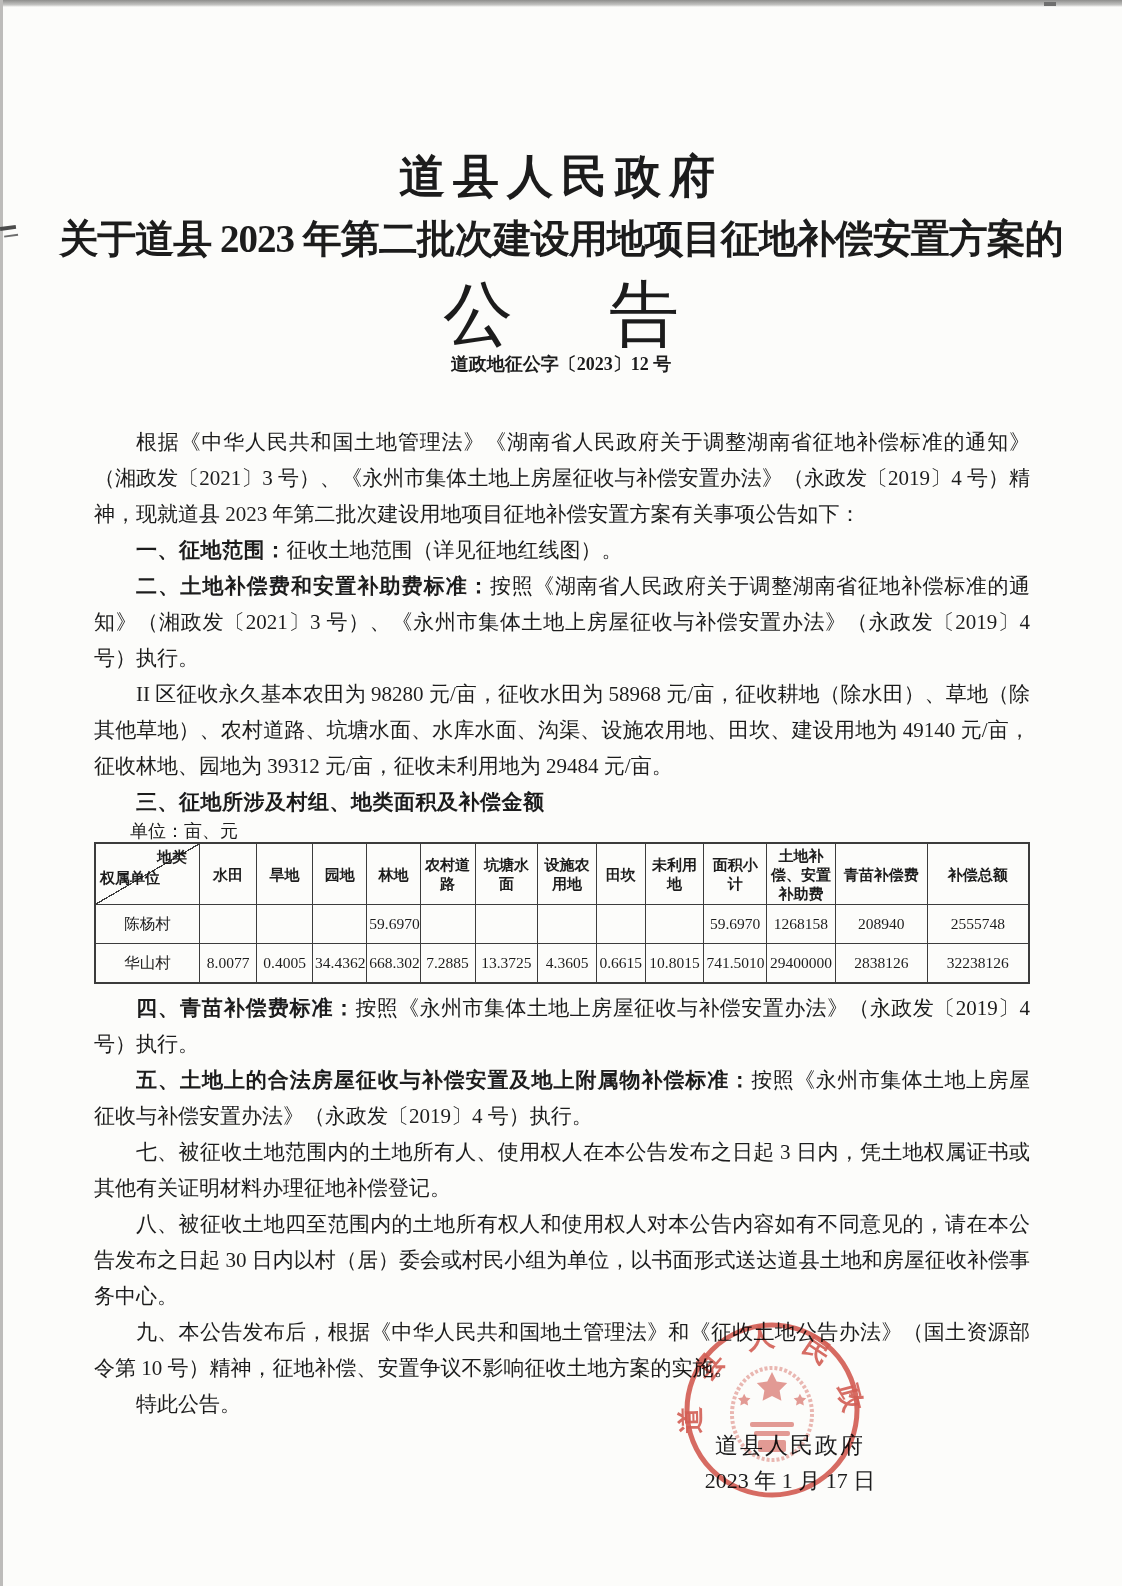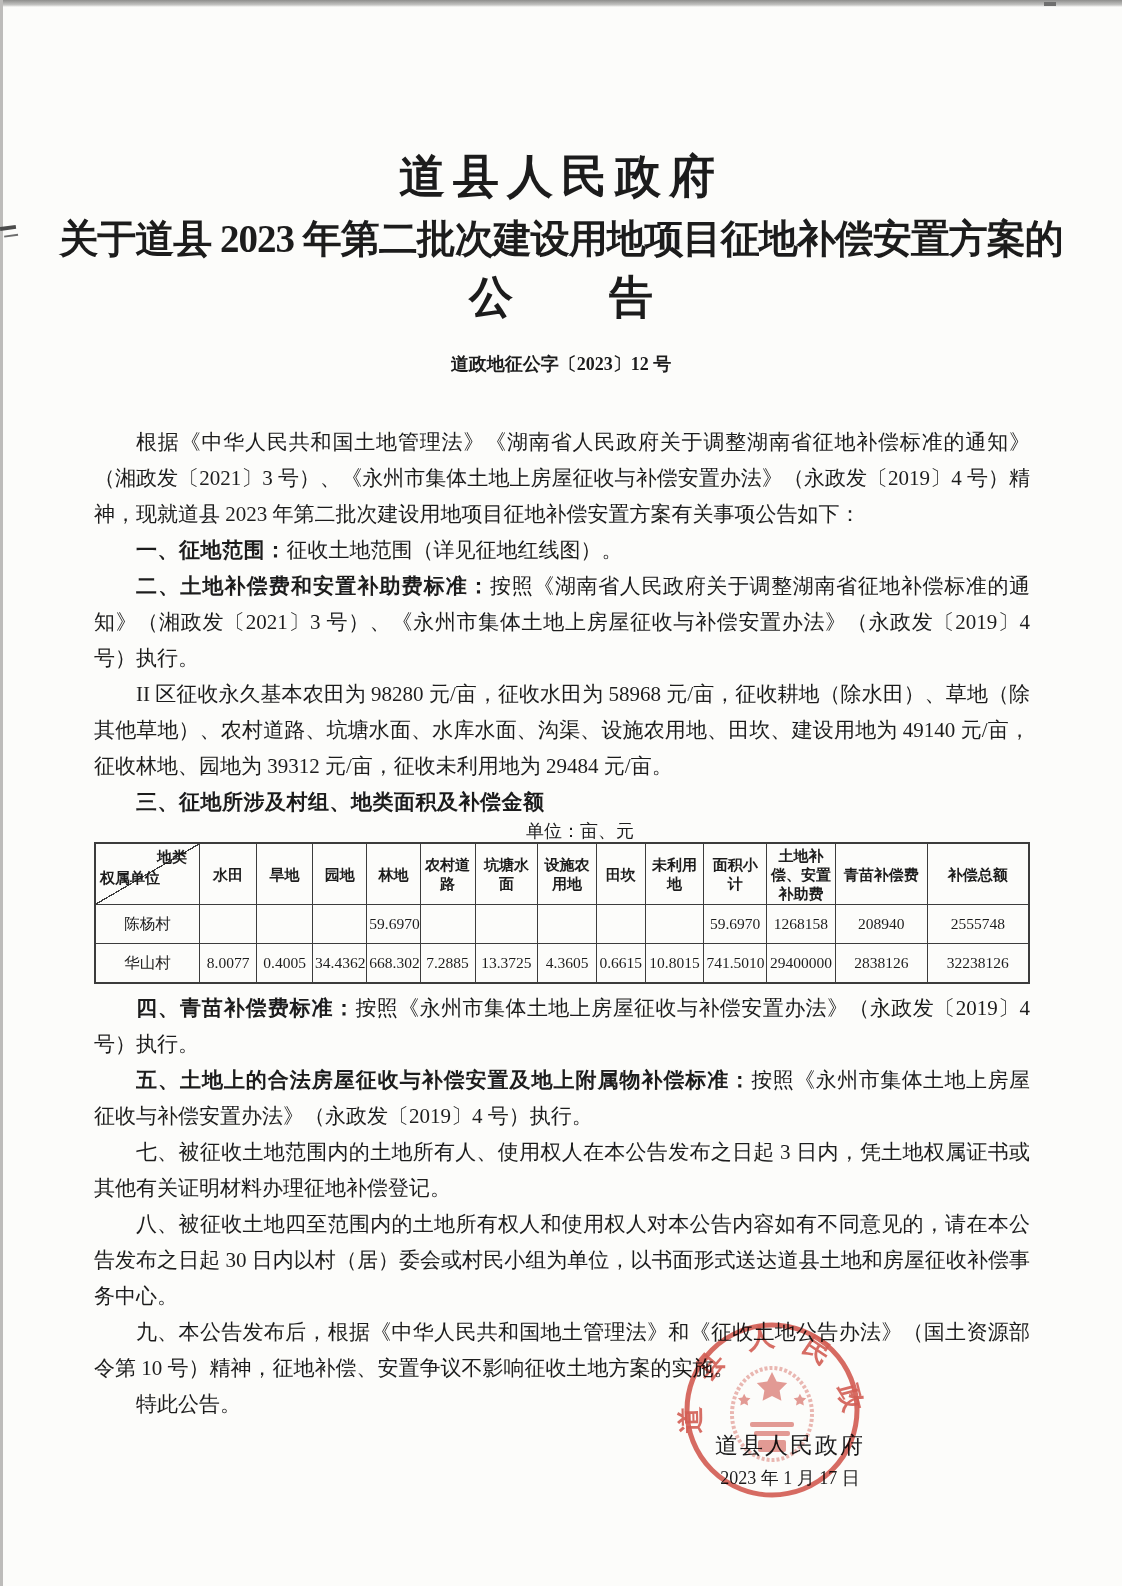--- a/index.html
+++ b/index.html
@@ -19,51 +19,51 @@
   .scan-left-smudge{position:absolute;left:0;top:226px;width:16px;height:4px;background:#4c4c4c;
     box-shadow:2px 8px 0 -1px #6d6d6d;transform:rotate(-8deg);}
   .scan-corner-dash{position:absolute;left:1044px;top:2px;width:12px;height:4px;background:#6f6f6e;}
 
   
   .title1{position:absolute;top:146px;left:0;width:1122px;text-align:center;
     font-size:46px;font-weight:bold;letter-spacing:8px;}
   .title2{position:absolute;top:212px;left:0;width:1122px;text-align:center;
     font-size:39px;font-weight:bold;letter-spacing:-1px;white-space:nowrap;}
   .title3{position:absolute;top:268px;left:0;width:1122px;text-align:center;
-    font-size:44px;font-weight:bold;}
+    font-size:70px;font-weight:normal;}
   .title3 .gap{display:inline-block;width:96px;}
   .docnum{position:absolute;top:352px;left:0;width:1122px;text-align:center;
     font-size:18px;font-weight:bold;}
 
   
   .body{position:absolute;top:424px;left:94px;width:936px;
     font-size:21px;line-height:36px;text-align:justify;}
   .body p{margin:0;text-indent:2em;}
   .body p b{font-family:"Liberation Sans", sans-serif;font-weight:bold;letter-spacing:.5px;}
 
-  .unit-label{margin:4px 2px 2px 0;text-align:center;font-size:18px;line-height:22px;text-indent:0;}
+  .unit-label{margin:4px 2px 2px 0;text-align:left;font-size:18px;line-height:22px;text-indent:0;}
 
   table.comp{border-collapse:collapse;width:100%;table-layout:fixed;
     border:2px solid #3c3c3c;margin:0 0 6px 0;}
   table.comp td,table.comp th{border:1px solid #3c3c3c;padding:1px 2px;
     text-align:center;vertical-align:middle;overflow:hidden;}
   table.comp th{font-family:"Liberation Sans", sans-serif;
     font-size:15px;font-weight:600;height:58px;line-height:19px;}
   table.comp td{font-size:15.5px;height:30px;}
   .corner-cell{position:relative;padding:0 !important;
     background:linear-gradient(to bottom right,
       transparent 49.4%, #3c3c3c 49.4%, #3c3c3c 50.6%, transparent 50.6%);}
   .corner-top{position:absolute;top:3px;right:12px;font-size:15px;}
   .corner-bottom{position:absolute;bottom:17px;left:4px;font-size:15px;}
 
   
   .sign-name{position:absolute;top:1430px;left:662px;width:256px;text-align:center;
     font-size:23px;letter-spacing:2px;z-index:2;}
   .sign-date{position:absolute;top:1466px;left:648px;width:284px;text-align:center;
-    font-size:18px;z-index:2;}
+    font-size:22px;z-index:2;}
 
   .seal{position:absolute;left:672px;top:1310px;width:200px;height:200px;
     z-index:3;mix-blend-mode:multiply;opacity:.88;filter:blur(.4px);pointer-events:none;}
 </style>
 </head>
 <body>
 
 <div class="page">
 
   <div class="scan-top-band"></div>

